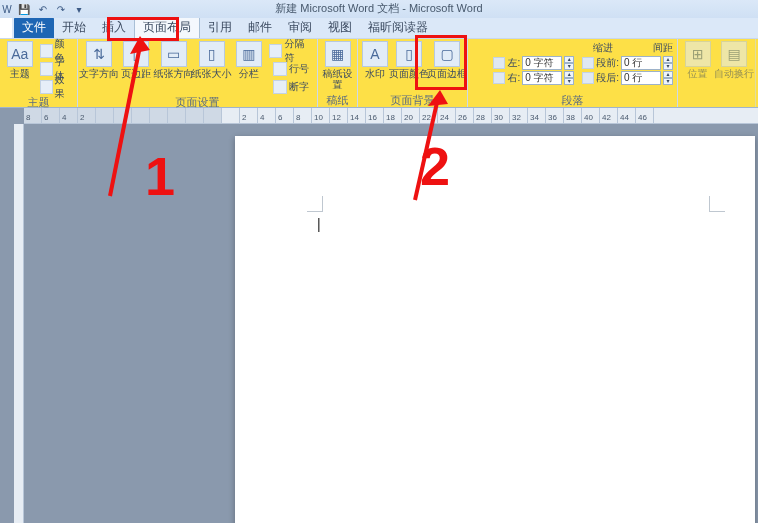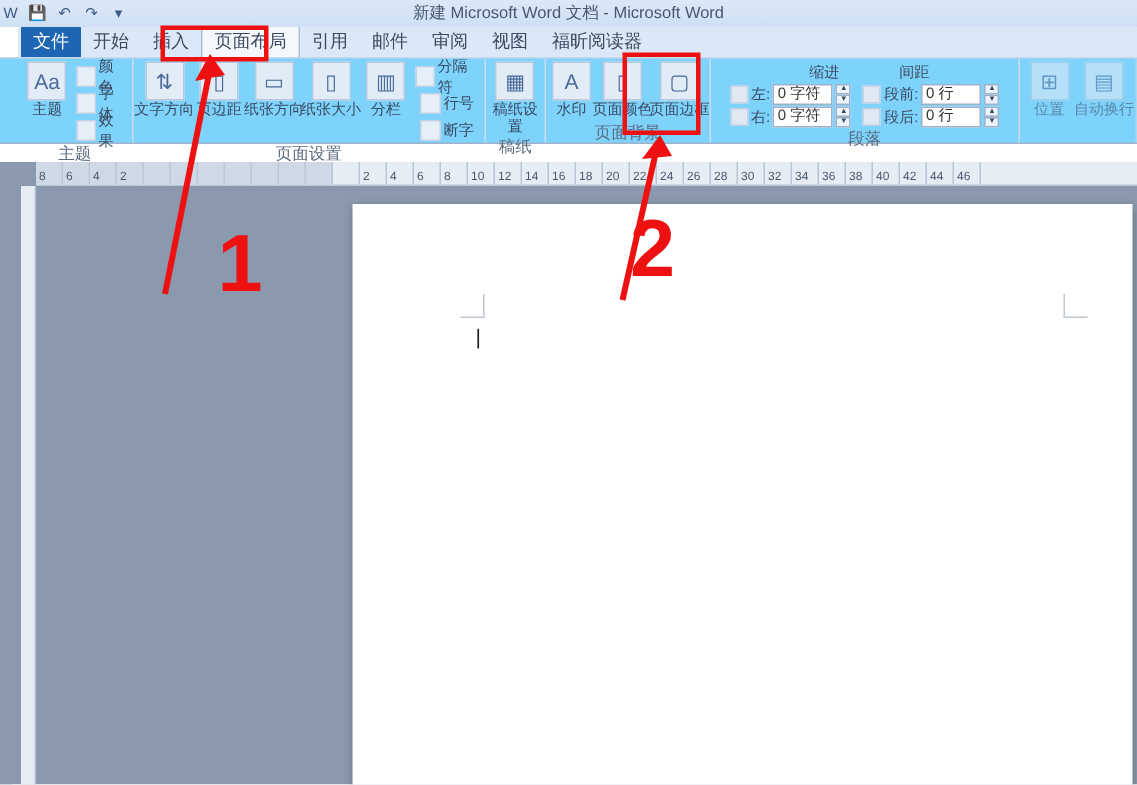--- a/index.html
+++ b/index.html
@@ -12,21 +12,21 @@
 
   .tabs { height: 20px; background: #dbe8f8; display: flex; align-items: flex-end; font-size: 12px; padding-left: 2px; margin-left: 12px; }
   .tabs .tab { padding: 2px 8px; color: #3b4a60; cursor: default; }
   .tabs .tab.file { background: #1e66b4; color: #fff; border-radius: 2px 2px 0 0; }
   .tabs .tab.active { background: #f4f8fd; border: 1px solid #a9bfd6; border-bottom: none; border-radius: 2px 2px 0 0; font-family: Liberation Serif, serif; }
 
   .highlight-red { position: absolute; border: 3px solid #e11; z-index: 50; }
   #hl1 { left: 107px; top: 17px; width: 72px; height: 24px; }
   #hl2 { left: 415px; top: 35px; width: 52px; height: 55px; }
 
-  .ribbon { height: 58px; background: #7dd3fc; border-top: 1px solid #c9d7ea; border-bottom: 1px solid #9fb4cc; display: flex; font-size: 11px; color: #3b4a60; position: relative; padding-left: 12px; }
+  .ribbon { height: 70px; background: #fde047; border-top: 1px solid #c9d7ea; border-bottom: 1px solid #9fb4cc; display: flex; font-size: 11px; color: #3b4a60; position: relative; }
   .group { border-right: 1px solid #cdd9e9; display: flex; flex-direction: column; height: 100%; position: relative; }
   .group .body { flex: 1; display: flex; align-items: flex-start; padding: 2px 4px 0 4px; gap: 4px; }
   .group .label { height: 14px; text-align: center; font-size: 11px; color: #5a6b80; }
   .bigbtn { display: flex; flex-direction: column; align-items: center; width: 34px; gap: 1px; }
   .bigbtn .ic { width: 26px; height: 26px; background: #e2ecf7; border: 1px solid #b7c9de; display: flex; align-items: center; justify-content: center; font-size: 14px; color: #4a6a9a; }
   .bigbtn .cap { font-size: 10px; line-height: 11px; text-align: center; white-space: nowrap; }
   .mini { display: flex; align-items: center; gap: 2px; font-size: 10px; height: 16px; justify-content: center; }
   .mini .ic { width: 14px; height: 14px; background: #e6eef8; border: 1px solid #c3d2e4; display:inline-block; }
   .stack { display: flex; flex-direction: column; gap: 2px; padding-top: 2px; }
 
@@ -178,21 +178,21 @@
         </div>
       <div class="bigbtn">
           <div class="ic">▢</div>
           <div class="cap">页面边框</div>
         </div>
     </div>
     <div class="label">页面背景</div>
   </div>
 
   <div class="group" style="width:210px">
-    <div class="body" style="flex-direction:column;align-items:center;gap:1px">
+    <div class="body" style="flex-direction:column;align-items:flex-end;gap:1px">
       <div style="display:flex;gap:40px;font-size:10px;padding-left:6px">
         <span>缩进</span>
         <span>间距</span>
       </div>
       <div style="display:flex;gap:8px">
         <div class="spin">
           <span class="ic" style="width:12px;height:12px;background:#dfe8f3;border:1px solid #c3d2e4"></span>
           <span>左:</span>
           <div class="box">0 字符</div>
           <div class="arrows">

